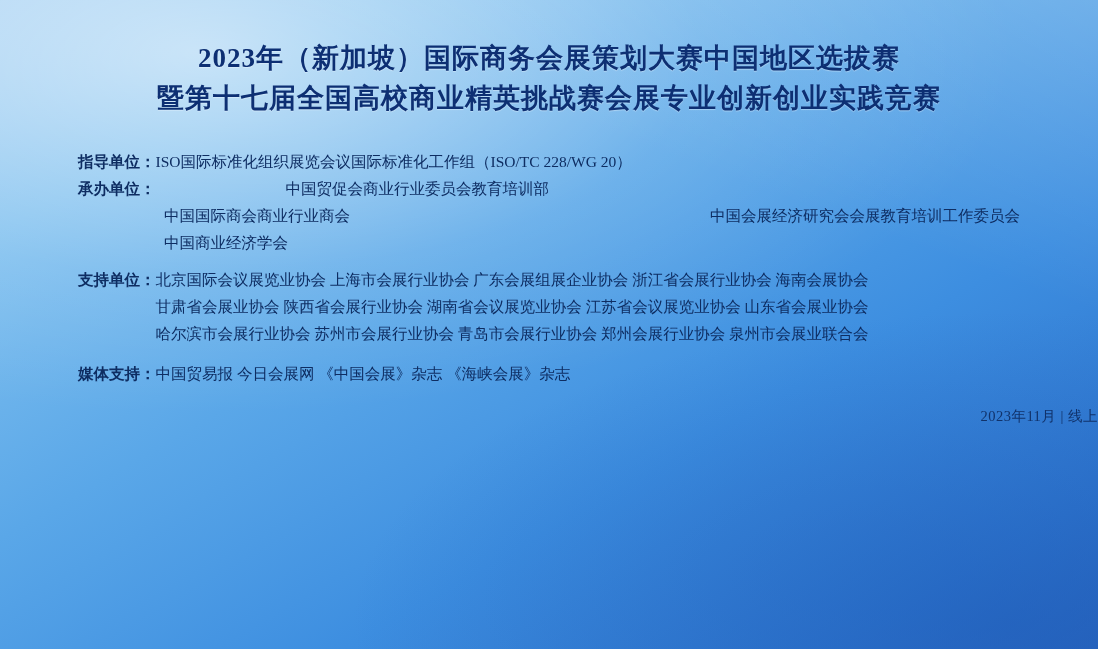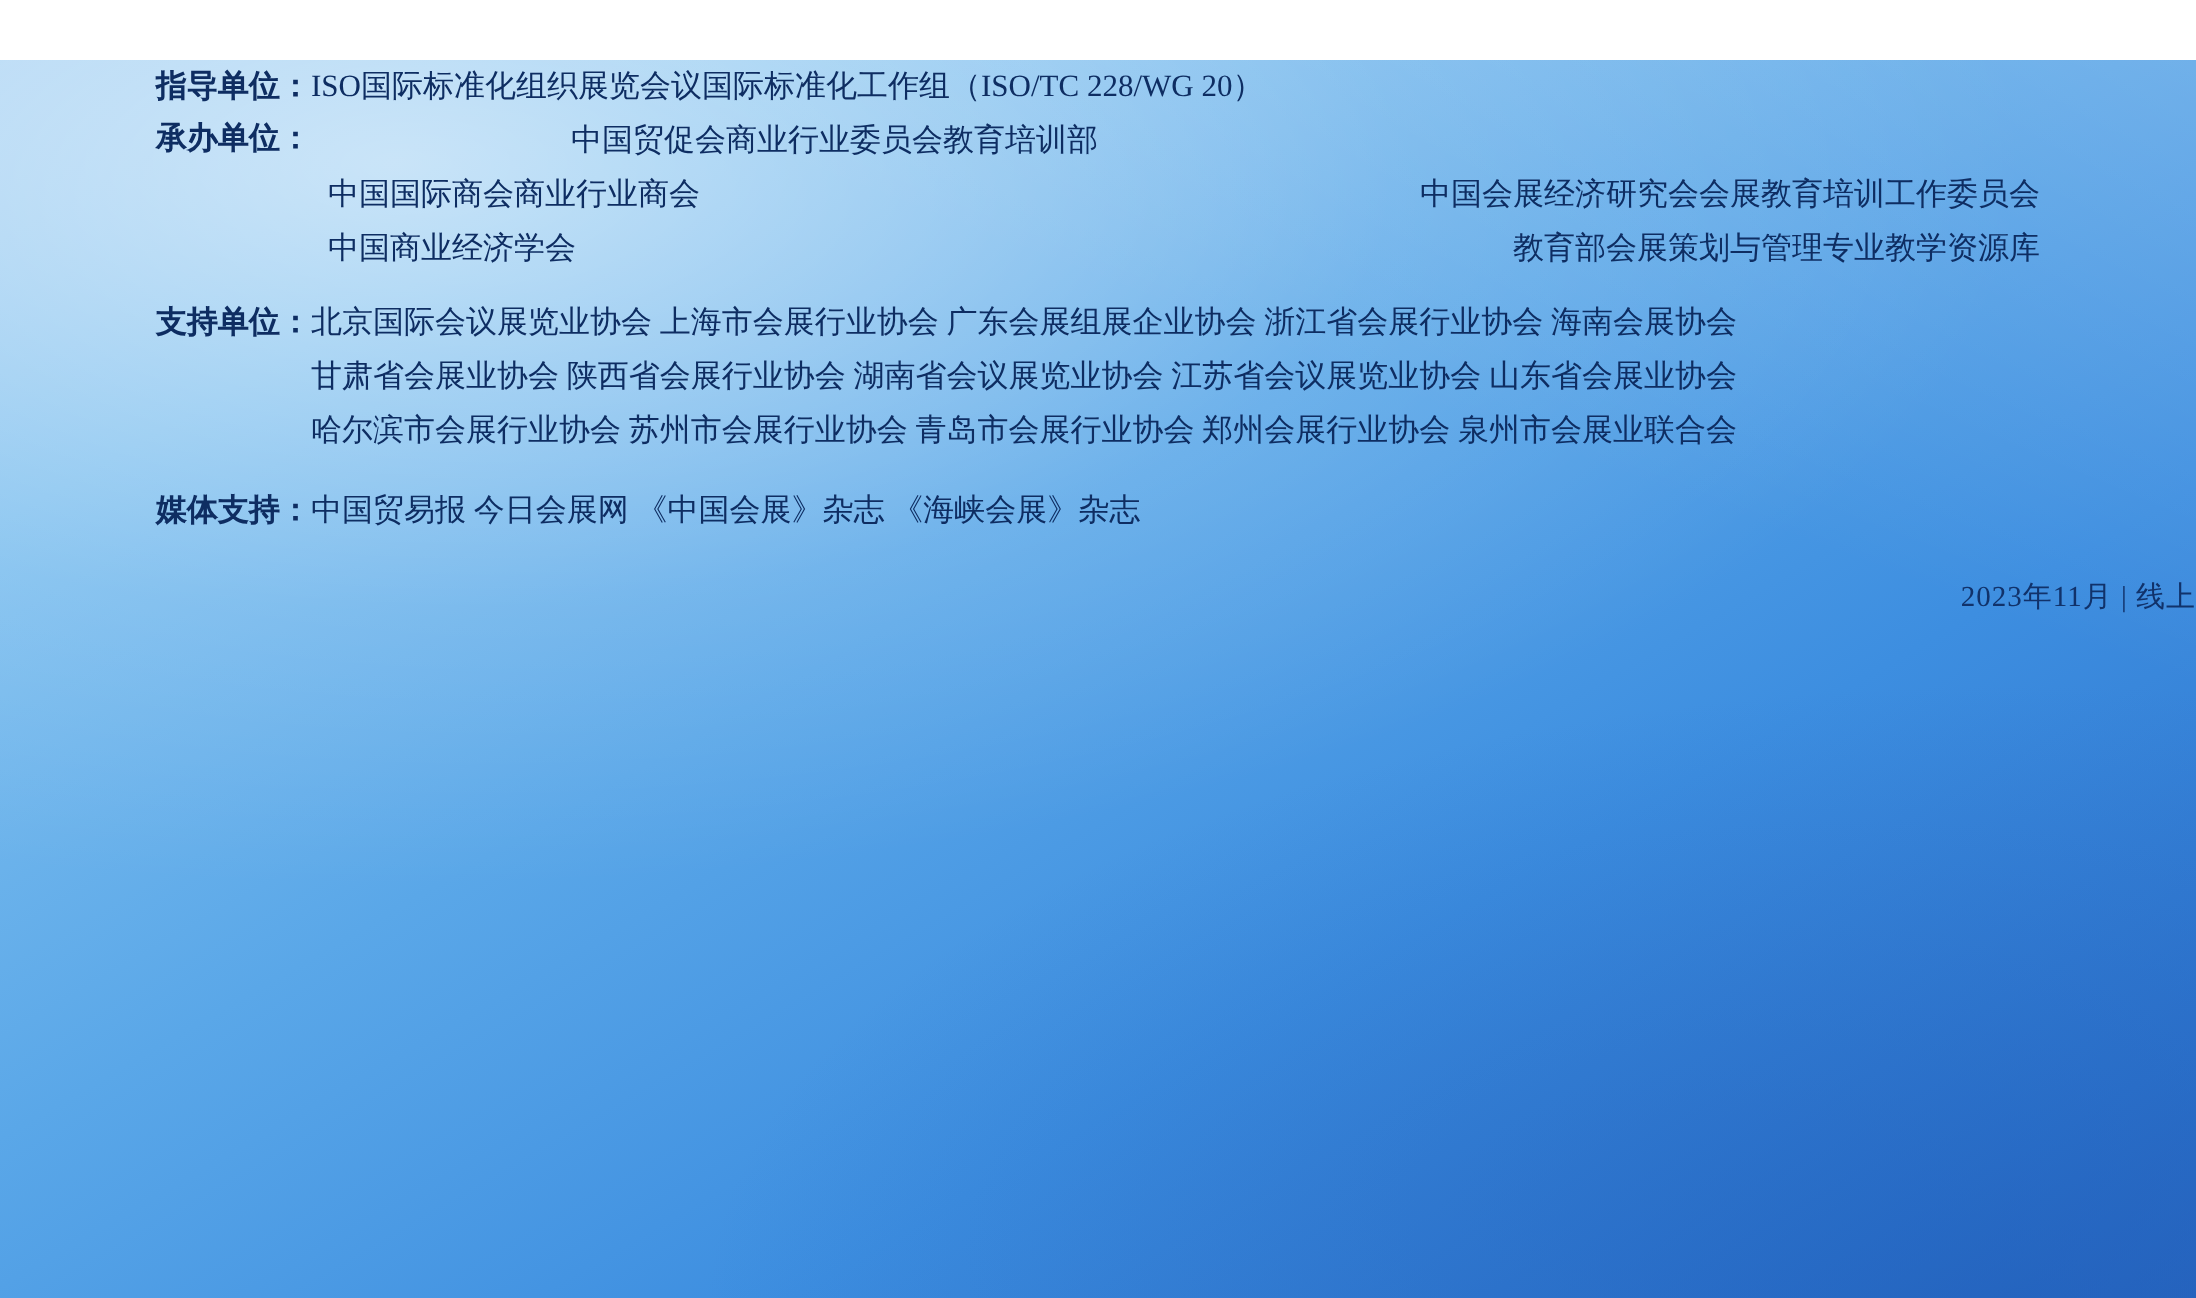--- a/index.html
+++ b/index.html
@@ -87,21 +87,20 @@
     display: flex;
   }
   .col-right {
     width: 50%;
     display: flex;
     justify-content: flex-end;
     text-align: right;
   }
   .col-right .label {
     margin-right: 4px;
-    font-family: Liberation Mono, monospace;
   }
   .hang {
     padding-left: 86px;
   }
   .support-row {
     display: flex;
     align-items: baseline;
   }
   .support-lines {
     flex: 1 1 auto;
@@ -119,20 +118,24 @@
     font-size: 14.5px;
     letter-spacing: 0.5px;
   }
 </style>
 </head>
 <body>
 
 <div class="poster">
   <div class="inner">
 
+    <div class="title-block">
+      <div class="title-line">2023年（新加坡）国际商务会展策划大赛中国地区选拔赛</div>
+      <div class="title-line">暨第十七届全国高校商业精英挑战赛会展专业创新创业实践竞赛</div>
+    </div>
 
 
     <div class="credits">
 
       <div class="row">
         <span class="label">指导单位：</span>
         <span class="value">ISO国际标准化组织展览会议国际标准化工作组（ISO/TC 228/WG 20）</span>
       </div>
 
       <div class="two-col">
@@ -148,23 +151,20 @@
         </div>
         <div class="col-right">
           <span class="value">中国会展经济研究会会展教育培训工作委员会</span>
         </div>
       </div>
 
       <div class="two-col">
         <div class="col-left hang">
           <span class="value">中国商业经济学会</span>
         </div>
-        <div class="col-right">
-          <span class="value">教育部会展策划与管理专业教学资源库</span>
-        </div>
       </div>
 
       <div class="support-row" style="margin-top:10px;">
         <span class="label">支持单位：</span>
         <div class="support-lines">
           <div>北京国际会议展览业协会  上海市会展行业协会  广东会展组展企业协会  浙江省会展行业协会  海南会展协会</div>
           <div>甘肃省会展业协会  陕西省会展行业协会   湖南省会议展览业协会   江苏省会议展览业协会  山东省会展业协会</div>
           <div>哈尔滨市会展行业协会  苏州市会展行业协会  青岛市会展行业协会  郑州会展行业协会  泉州市会展业联合会</div>
         </div>
       </div>

